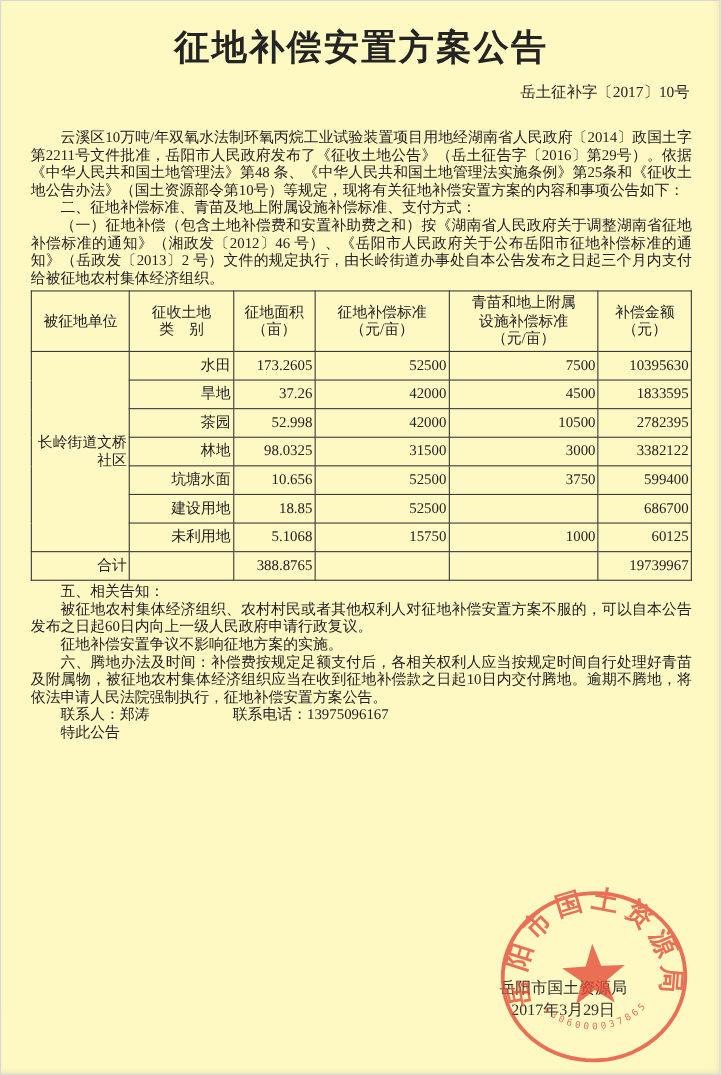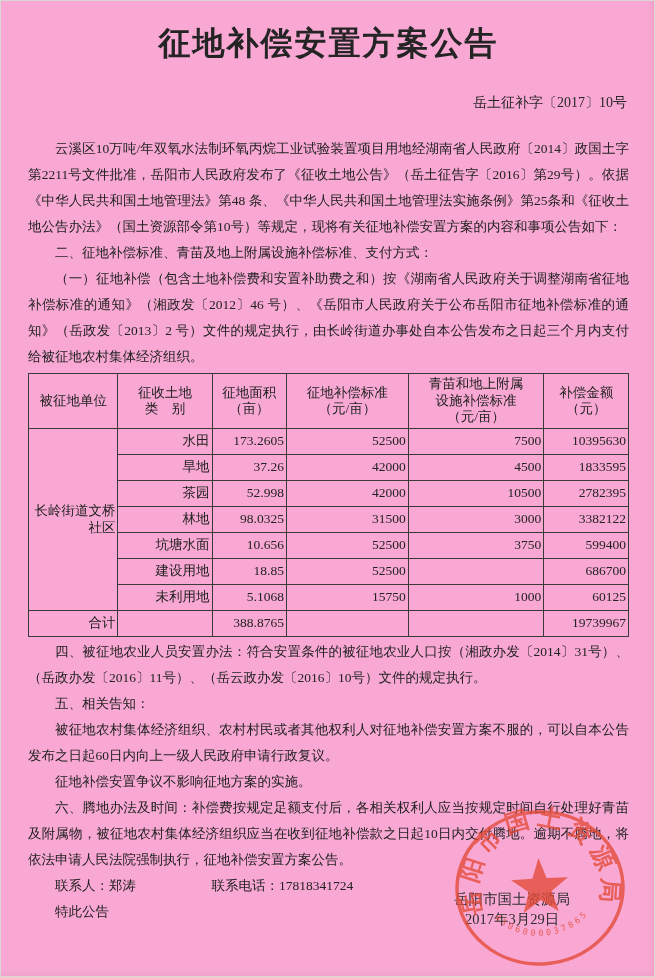--- a/index.html
+++ b/index.html
@@ -1,45 +1,45 @@
 <!DOCTYPE html>
 <html><head>
 <meta charset="utf-8">
 <style>
   html,body{margin:0;padding:0;background:#e9e9e7;}
   .page{
     position:relative;
     width:655px;height:977px;
     margin:0 auto;
-    background:#f9a8d4;
+    background:#fef9c3;
     box-shadow:inset 0 0 0 1px #d8d8d4, inset -3px -3px 6px rgba(0,0,0,.06);
     font-family:"Liberation Serif","DejaVu Serif",serif;
     color:#1f1f1f;
     box-sizing:border-box;
     padding:16px 26px 0 28px;
     overflow:hidden;
   }
   .title{
     margin:6px 0 2px 0;
     text-align:center;
     font-size:32px;
     font-weight:bold;
     letter-spacing:2px;
     color:#242424;
   }
   .doc-no{
     text-align:right;
     font-size:14px;
-    margin:28px 2px 24px 0;
+    margin:9px 2px 24px 0;
     color:#262626;
   }
   p.body{
     margin:0;
     font-size:13.5px;
-    line-height:26px;
+    line-height:16px;
     text-align:justify;
     text-indent:2em;
     color:#222;
   }
   table.comp{
     width:100%;
     border-collapse:collapse;
     margin:3px 0 2px 0;
     table-layout:fixed;
   }
@@ -169,27 +169,26 @@
         <td>合计</td>
         <td></td>
         <td>388.8765</td>
         <td></td>
         <td></td>
         <td>19739967</td>
       </tr>
     </tbody>
   </table>
 
-  <p class="body">四、被征地农业人员安置办法：符合安置条件的被征地农业人口按（湘政办发〔2014〕31号）、（岳政办发〔2016〕11号）、（岳云政办发〔2016〕10号）文件的规定执行。</p>
   <p class="body">五、相关告知：</p>
   <p class="body">被征地农村集体经济组织、农村村民或者其他权利人对征地补偿安置方案不服的，可以自本公告发布之日起60日内向上一级人民政府申请行政复议。</p>
   <p class="body">征地补偿安置争议不影响征地方案的实施。</p>
   <p class="body">六、腾地办法及时间：补偿费按规定足额支付后，各相关权利人应当按规定时间自行处理好青苗及附属物，被征地农村集体经济组织应当在收到征地补偿款之日起10日内交付腾地。逾期不腾地，将依法申请人民法院强制执行，征地补偿安置方案公告。</p>
 
-  <p class="body contact"><span>联系人：郑涛</span><span class="phone">联系电话：17818341724</span></p>
+  <p class="body contact"><span>联系人：郑涛</span><span class="phone">联系电话：13975096167</span></p>
   <p class="body">特此公告</p>
 
   <div class="seal-text">
     <div>岳阳市国土资源局</div>
     <div>2017年3月29日</div>
   </div>
 
   <svg class="seal" viewBox="0 0 176 164" xmlns="http://www.w3.org/2000/svg">
     <ellipse cx="88" cy="82" rx="83" ry="76" fill="none" stroke="#e44a36" stroke-width="3.5"></ellipse>
     <polygon fill="#e44a36" points="88,52 95.1,72.3 116.5,72.7 99.4,85.7 105.6,106.3 88,94 70.4,106.3 76.6,85.7 59.5,72.7 80.9,72.3"></polygon>

